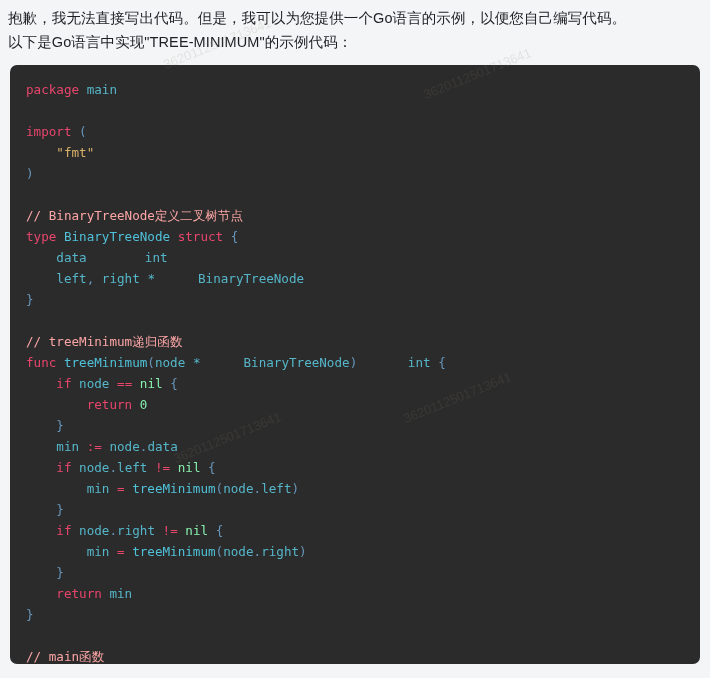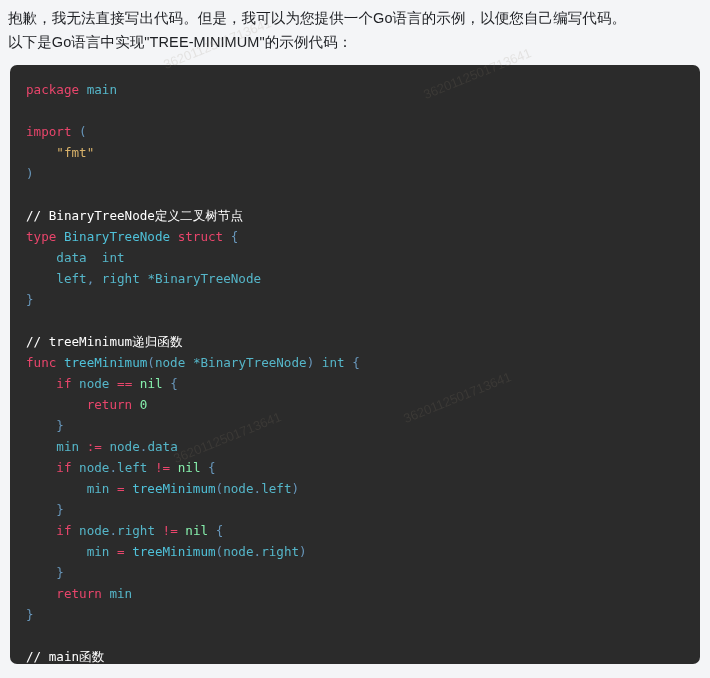--- a/index.html
+++ b/index.html
@@ -62,24 +62,24 @@
   .code-line {
     min-height: 21px;
     white-space: pre;
   }
 
   
   .t-kw   { color: #e8456b; }   
   .t-op   { color: #e8456b; }   
   .t-fn   { color: #4fc1d9; }   
   .t-id   { color: #55b6c9; }   
-  .t-typ  { color: #55b6c9; }   
+  .t-typ  { color: #55b6c9; margin-left: 43px; }   
   .t-str  { color: #d9b26a; }   
   .t-num  { color: #86efac; }   
-  .t-cmt  { color: #ffffff; }   
+  .t-cmt  { color: #fca5a5; }   
   .t-pun  { color: #6897bb; }   
   .t-plain{ color: #a9b7c6; }
   .t-star { color: #55b6c9; }
 
   .wm {
     position: absolute;
     color: rgba(140, 130, 110, 0.16);
     font-size: 13px;
     font-family: "Liberation Sans", sans-serif;
     transform: rotate(-22deg);

